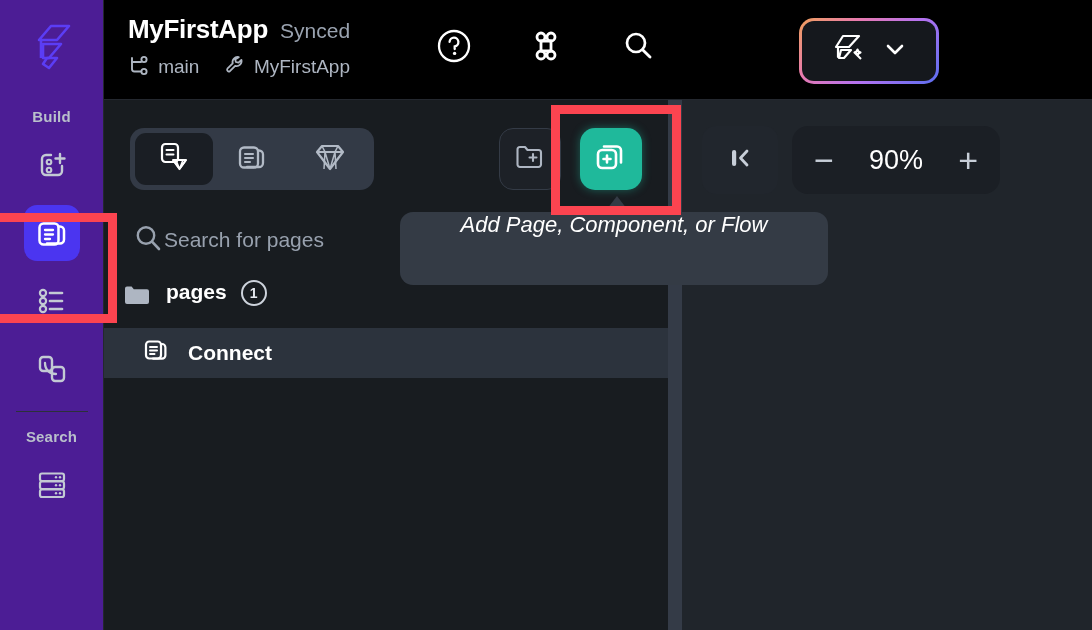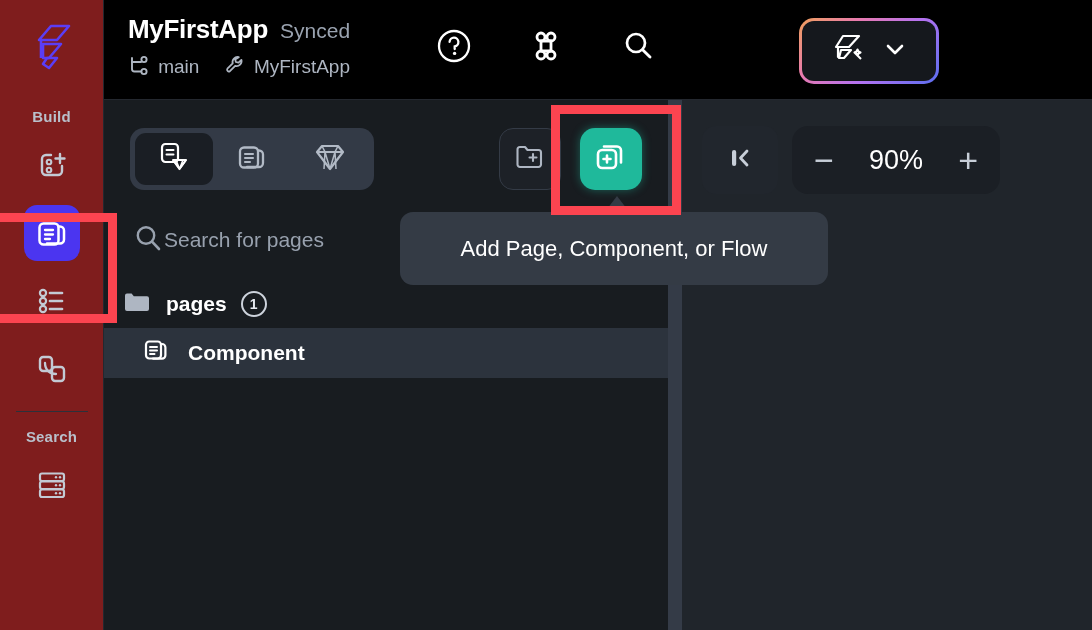--- a/index.html
+++ b/index.html
@@ -7,21 +7,21 @@
     width: 1092px; height: 630px;
     background: #14171c;
     font-family: "Liberation Sans", sans-serif;
     overflow: hidden;
   }
   .app { position: relative; width: 1092px; height: 630px; }
 
   
   .rail {
     position: absolute; left: 0; top: 0; width: 104px; height: 630px;
-    background: #7f1d1d; border-right: 1px solid #24282f;
+    background: #4c1d95; border-right: 1px solid #24282f;
     display: flex; flex-direction: column; align-items: center;
   }
   .rail-logo { height: 100px; display: flex; align-items: center; justify-content: center; width: 100%; }
   .rail-sep { width: 72px; height: 1px; background: #2c313a; margin: 8px 0; }
   .rail-label {
     font-size: 15px; font-weight: bold; color: #b9c0cb;
     letter-spacing: .2px; margin: 8px 0 6px;
   }
   .rail-btn {
     width: 56px; height: 56px; border-radius: 13px;
@@ -88,21 +88,21 @@
 
   
   .search-row {
     position: absolute; left: 0; top: 100px; width: 564px; height: 80px;
     display: flex; align-items: center; padding-left: 28px; 
   }
   .search-ph { font-size: 21px; color: #98a1ae; }
 
   
   .tree { position: absolute; left: 0; top: 180px; width: 564px; }
-  .folder-row { display: flex; align-items: center; gap: 14px; height: 48px; padding-left: 18px; cursor: pointer; }
+  .folder-row { display: flex; gap: 14px; height: 48px; padding-left: 18px; cursor: pointer; }
   .folder-name { font-size: 21px; font-weight: bold; color: #ffffff; }
   .count-badge {
     width: 26px; height: 26px; border-radius: 50%; border: 2px solid #cdd3dc;
     display: flex; align-items: center; justify-content: center;
     font-size: 14px; font-weight: bold; color: #e6eaf0;
   }
   .page-row {
     display: flex; align-items: center; gap: 16px; height: 50px;
     padding-left: 38px; background: #2c333d; cursor: pointer;
   }
@@ -126,21 +126,21 @@
     display: flex; align-items: center; justify-content: space-between;
     padding: 0 22px;
   }
   .zoom-sign { font-size: 34px; color: #c7ced8; line-height: 1; cursor: pointer; font-weight: 300; }
   .zoom-val { font-size: 27px; font-weight: normal; color: #ffffff; }
 
   
   .tooltip {
     position: absolute; left: 400px; top: 212px; width: 428px; height: 73px;
     background: #343b45; border-radius: 13px;
-    display: flex; align-items: center; justify-content: center; z-index: 40;
+    display: flex; justify-content: center; z-index: 40; font-style: italic;
   }
   .tooltip-text { font-size: 22px; color: #ffffff; white-space: nowrap; }
   .tooltip-arrow {
     position: absolute; left: 604px; top: 196px; width: 0; height: 0;
     border-left: 13px solid transparent; border-right: 13px solid transparent;
     border-bottom: 17px solid #343b45; z-index: 39;
   }
 
   
   .anno { position: absolute; border: 9px solid #fc4450; z-index: 50; pointer-events: none; }
@@ -381,21 +381,21 @@
       </div>
 
       <div class="page-row">
         <span>
           <svg width="30" height="30" viewBox="0 0 30 30" fill="none">
             <rect x="4" y="5.5" width="15" height="17" rx="3.2" stroke="#fff" stroke-width="2.2"></rect>
             <path d="M8 11h7M8 14.5h7M8 18h4.5" stroke="#fff" stroke-width="2" stroke-linecap="round"></path>
             <path d="M19 8h1a3.4 3.4 0 0 1 3.4 3.4v7.8A3.4 3.4 0 0 1 20 22.6h-9" stroke="#fff" stroke-width="2.2" stroke-linecap="round"></path>
           </svg>
         </span>
-        <span class="page-name">Component</span>
+        <span class="page-name">Connect</span>
       </div>
     </div>
   </div>
 
   <div class="divider"></div>
   <div class="canvas"></div>
 
   <div class="collapse-btn">
     <span>
       <svg width="34" height="34" viewBox="0 0 34 34" fill="none">

